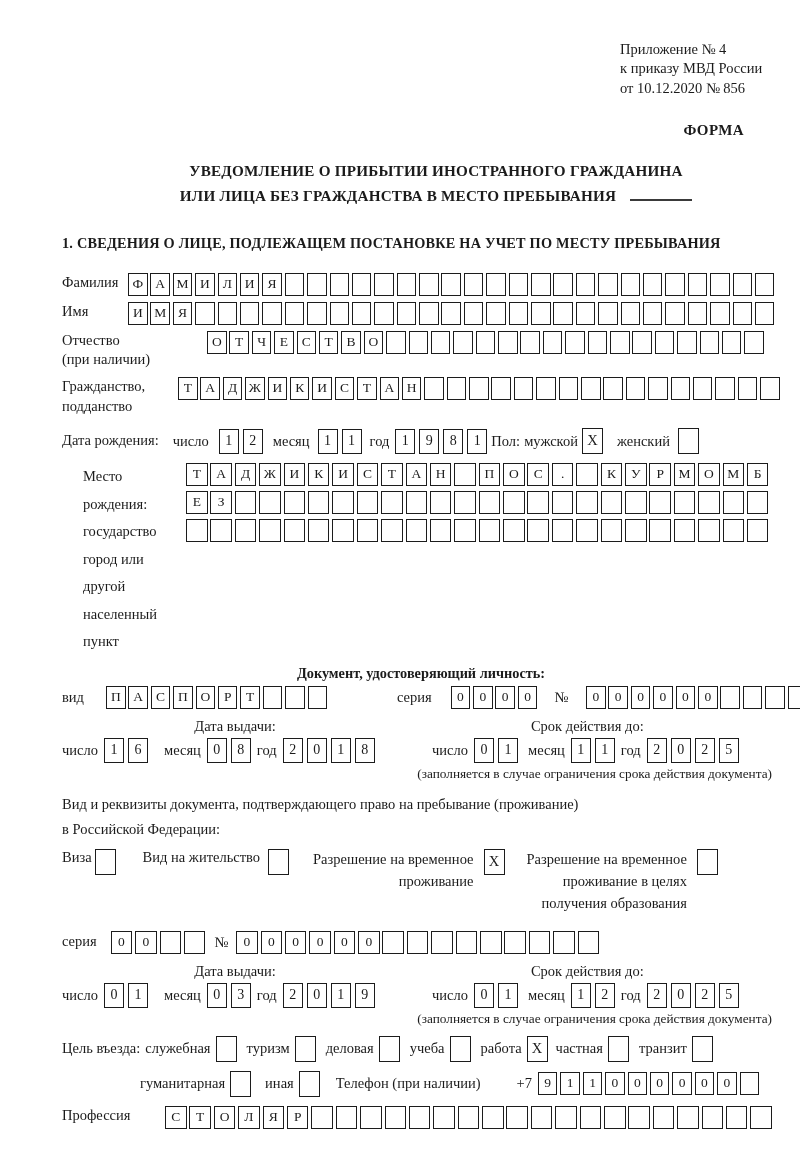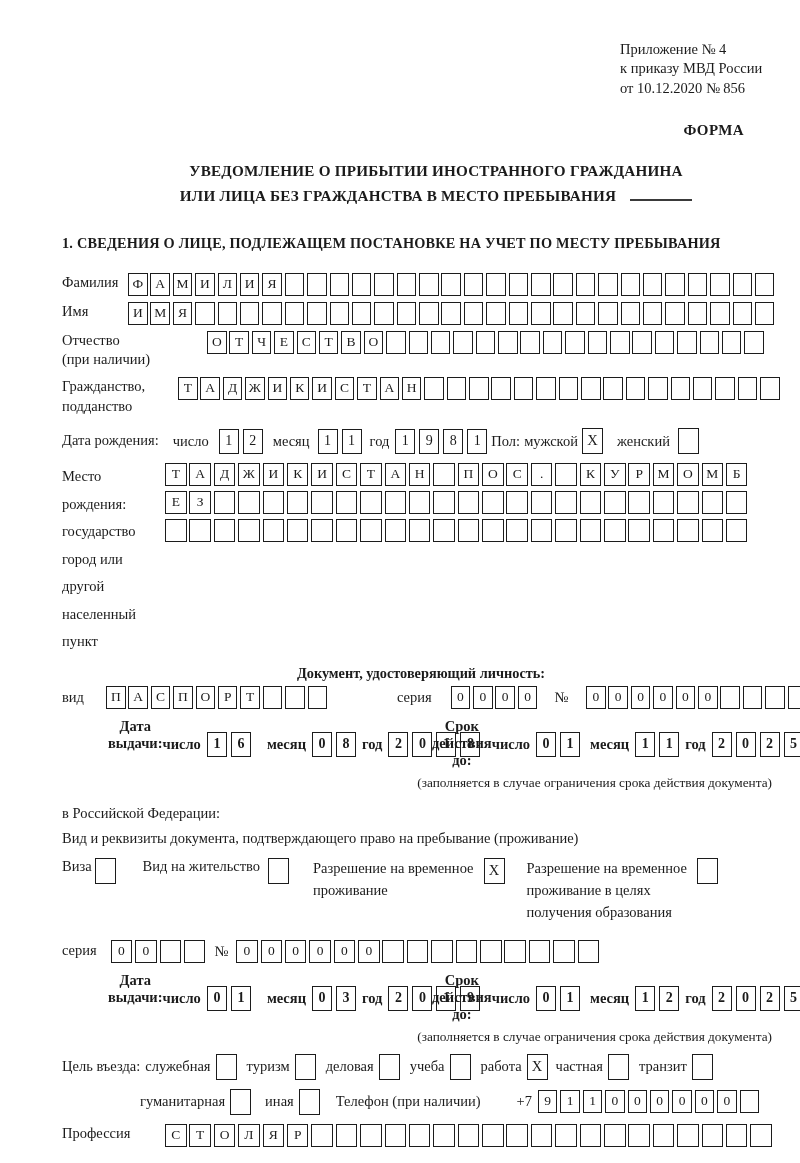--- a/index.html
+++ b/index.html
@@ -15,29 +15,29 @@
   .row{display:flex;align-items:flex-start;margin-top:6px;}
   .lbl{flex:none;line-height:1.35;}
   .cells{display:flex;flex-wrap:nowrap;align-items:flex-start;}
   .cell{flex:none;box-sizing:border-box;width:19.5px;height:23px;border:1.7px solid #1c1c1c;
         margin-right:2.9px;text-align:center;font-size:13.5px;line-height:20px;background:#fff;}
   .wide .cell{width:21.5px;}
   .dt .cell{width:20px;height:25px;line-height:22px;margin-right:4px;font-size:14px;}
   .cbx .cell{width:21px;height:26px;line-height:23px;font-size:14.5px;margin-right:0;}
   .center-b{font-weight:bold;text-align:center;margin-top:9px;font-size:14.3px;}
   .dates{display:flex;margin-top:9px;}
-  .dcol{display:flex;flex-direction:row;font-weight:bold;}
+  .dcol{display:flex;flex-direction:column;}
   .dtitle{text-align:center;margin-bottom:3px;}
   .dfields{display:flex;align-items:center;}
   .dfields .t{margin-right:6px;}
   .note{font-size:13.3px;text-align:right;margin-top:3px;padding-right:8px;}
   .para{margin-top:10px;line-height:1.7;}
   .optrow{display:flex;align-items:flex-start;margin-top:8px;}
   .opt{display:flex;align-items:flex-start;}
-  .optlines{text-align:left;line-height:1.5;}
+  .optlines{text-align:right;line-height:1.5;}
   .purpose-line{display:flex;align-items:center;margin-top:9px;}
   .purpose-line .plabel{margin-right:5px;}
   .pair{display:flex;align-items:center;margin-right:10px;}
   .pair .pl{margin-right:5px;}
 </style>
 </head>
 <body>
 
 <div class="page">
   <div class="inner">
@@ -220,21 +220,21 @@
       <span style="margin-right:4px;">мужской</span>
       <span class="cells cbx">
           <span class="cell">X</span>
         </span>
       <span style="margin:0 8px 0 14px;">женский</span>
       <span class="cells cbx">
           <span class="cell"></span>
         </span>
     </div>
 
-    <div class="row" style="margin-top:9px;">
+    <div class="row" style="margin-top:9px;margin-left:21px;">
       <div class="lbl" style="width:103px;line-height:1.9;">
         <div>Место рождения:</div>
         <div>государство</div>
         <div>город или другой</div>
         <div>населенный пункт</div>
       </div>
       <div>
         <div class="cells wide" style="margin-bottom:5px;">
             <span class="cell">Т</span>
             <span class="cell">А</span>
@@ -397,22 +397,22 @@
               <span class="cell">0</span>
               <span class="cell">2</span>
               <span class="cell">5</span>
             </span>
         </div>
       </div>
     </div>
     <div class="note">(заполняется в случае ограничения срока действия документа)</div>
 
     <div class="para">
+      <div>Вид и реквизиты документа, подтверждающего право на пребывание (проживание)</div>
       <div>в Российской Федерации:</div>
-      <div>Вид и реквизиты документа, подтверждающего право на пребывание (проживание)</div>
     </div>
 
     <div class="optrow">
       <div class="opt">
         <span style="margin-right:3px;">Виза</span>
         <span class="cells cbx">
             <span class="cell"></span>
           </span>
       </div>
       <div class="opt" style="margin-left:27px;">

